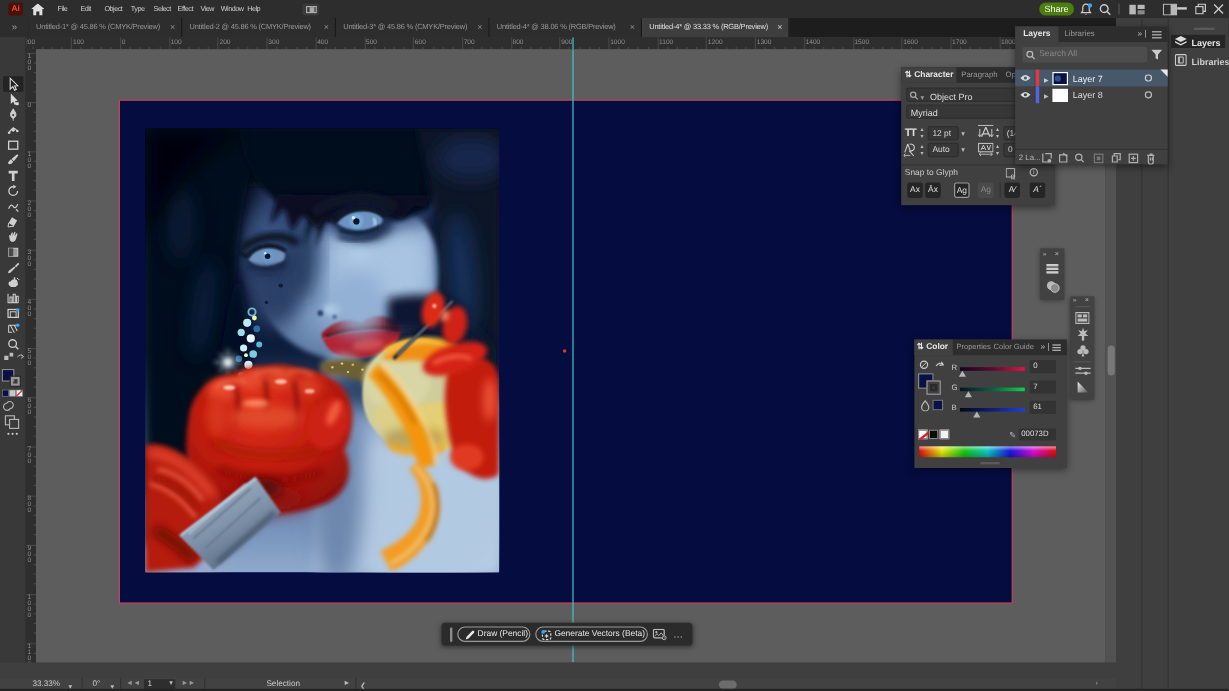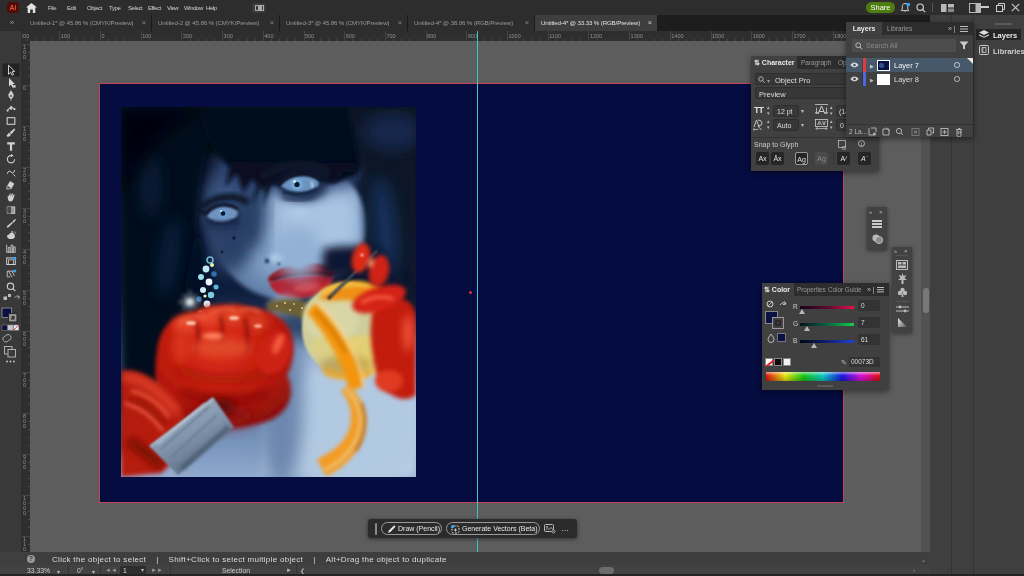--- a/index.html
+++ b/index.html
@@ -648,21 +648,21 @@
     <div class="abs" style="left:87px;top:0;color:#9a9a9a;font-size:6.5px;line-height:13px;">OpenTy</div>
     <div class="abs" style="left:4px;top:17px;width:120px;height:12px;background:#373737;border:1px solid #2e2e2e;border-radius:2px;">
       <svg class="abs" style="left:2px;top:2px" width="8" height="8" viewBox="0 0 8 8">
           <circle cx="3" cy="3" r="2.2" fill="none" stroke="#aaa" stroke-width="1"></circle>
           <line x1="4.6" y1="4.6" x2="6.8" y2="6.8" stroke="#aaa" stroke-width="1"></line>
         </svg>
       <span class="abs" style="left:11px;top:2.5px;color:#999;font-size:6px;">▾</span>
       <span class="abs" style="left:19px;top:2px;color:#ddd;font-size:7.5px;">Object Pro</span>
     </div>
     <div class="abs" style="left:4px;top:31px;width:120px;height:12px;background:#373737;border:1px solid #2e2e2e;border-radius:2px;">
-      <span class="abs" style="left:3px;top:2px;color:#ddd;font-size:7.5px;">Preview</span>
+      <span class="abs" style="left:3px;top:2px;color:#ddd;font-size:7.5px;">Myriad</span>
     </div>
 
     <div class="abs" style="left:3px;top:49px;color:#ddd;font-size:9px;font-weight:bold;letter-spacing:-1px;">TT</div>
     <div class="abs charstep" style="left:16px;top:50px;"></div>
     <div class="abs" style="left:22px;top:49px;width:26px;height:12px;background:#373737;border:1px solid #2e2e2e;border-radius:2px;color:#ddd;font-size:7px;line-height:11px;text-indent:3px;">12 pt</div>
     <div class="abs" style="left:50px;top:51px;color:#bbb;font-size:6px;">▾</div>
     <svg class="abs" style="left:64px;top:48px" width="13" height="13" viewBox="0 0 13 13">
         <path d="M6.5 2 L3 10 M6.5 2 L10 10 M4.2 7.5 h4.6" stroke="#ccc" fill="none"></path>
         <path d="M1.5 3.5 v6 M0 8 l1.5 2 1.5 -2 M11.5 3.5 v6 M10 8 l1.5 2 1.5 -2 M0 0.5 h13" stroke="#ccc" fill="none" stroke-width="0.8"></path>
       </svg>
@@ -892,25 +892,20 @@
         <rect x="0.5" y="0.5" width="9" height="7" rx="1" fill="none" stroke="#bbb"></rect>
         <circle cx="3" cy="2.8" r="0.9" fill="#bbb"></circle>
         <path d="M1.5 6 L3.5 4.2 L5 5.6 L7 3.4 L9 6" fill="none" stroke="#bbb" stroke-width="0.8"></path>
         <circle cx="9.5" cy="7.5" r="2" fill="#2b2b2b"></circle>
         <circle cx="9.5" cy="7.5" r="1.6" fill="none" stroke="#bbb" stroke-width="0.8"></circle>
         <circle cx="9.5" cy="7.5" r="0.5" fill="#bbb"></circle>
       </svg>
     <div class="abs" style="left:193px;top:7px;color:#ccc;font-size:8px;letter-spacing:1px;">⋯</div>
   </div>
 
-  <div class="abs" id="hintbar" style="left:22px;top:553px;width:908px;height:12px;background:#3e3e3e;">
-    <div class="abs" style="left:5px;top:2px;width:8px;height:8px;background:#9a9a9a;border-radius:50%;color:#383838;font-size:6.5px;font-weight:bold;text-align:center;line-height:8px;">?</div>
-    <span class="abs" style="left:899px;top:3px;color:#aaa;font-size:6px;">⌄</span>
-    <span class="abs" style="left:30px;top:1.5px;color:#dcdcdc;font-size:8px;letter-spacing:0.3px;">Click the object to select&nbsp;&nbsp;&nbsp;&nbsp;|&nbsp;&nbsp;&nbsp;&nbsp;Shift+Click to select multiple object&nbsp;&nbsp;&nbsp;&nbsp;|&nbsp;&nbsp;&nbsp;&nbsp;Alt+Drag the object to duplicate</span>
-  </div>
   <div class="abs" id="statusbar" style="left:0;top:565px;width:930px;height:11px;background:#424242;">
     <span class="abs" style="left:27px;top:2px;color:#ccc;font-size:6.8px;">33.33%</span>
     <span class="abs" style="left:57px;top:2.5px;color:#bbb;font-size:6px;">▾</span>
     <div class="abs" style="left:68px;top:0;width:1px;height:11px;background:#333;"></div>
     <span class="abs" style="left:77px;top:2px;color:#ccc;font-size:6.8px;">0°</span>
     <span class="abs" style="left:92px;top:2.5px;color:#bbb;font-size:6px;">▾</span>
     <div class="abs" style="left:100px;top:0;width:1px;height:11px;background:#333;"></div>
     <span class="abs" style="left:105px;top:2px;color:#999;font-size:6px;">◄◄</span>
     <div class="abs" style="left:120px;top:1px;width:26px;height:9px;background:#2e2e2e;color:#ddd;font-size:6.8px;line-height:9px;text-indent:3px;">1<span style="position:absolute;right:2px;font-size:6px;color:#bbb;">▾</span></div>
     <span class="abs" style="left:151px;top:2px;color:#999;font-size:6px;">►►</span>

